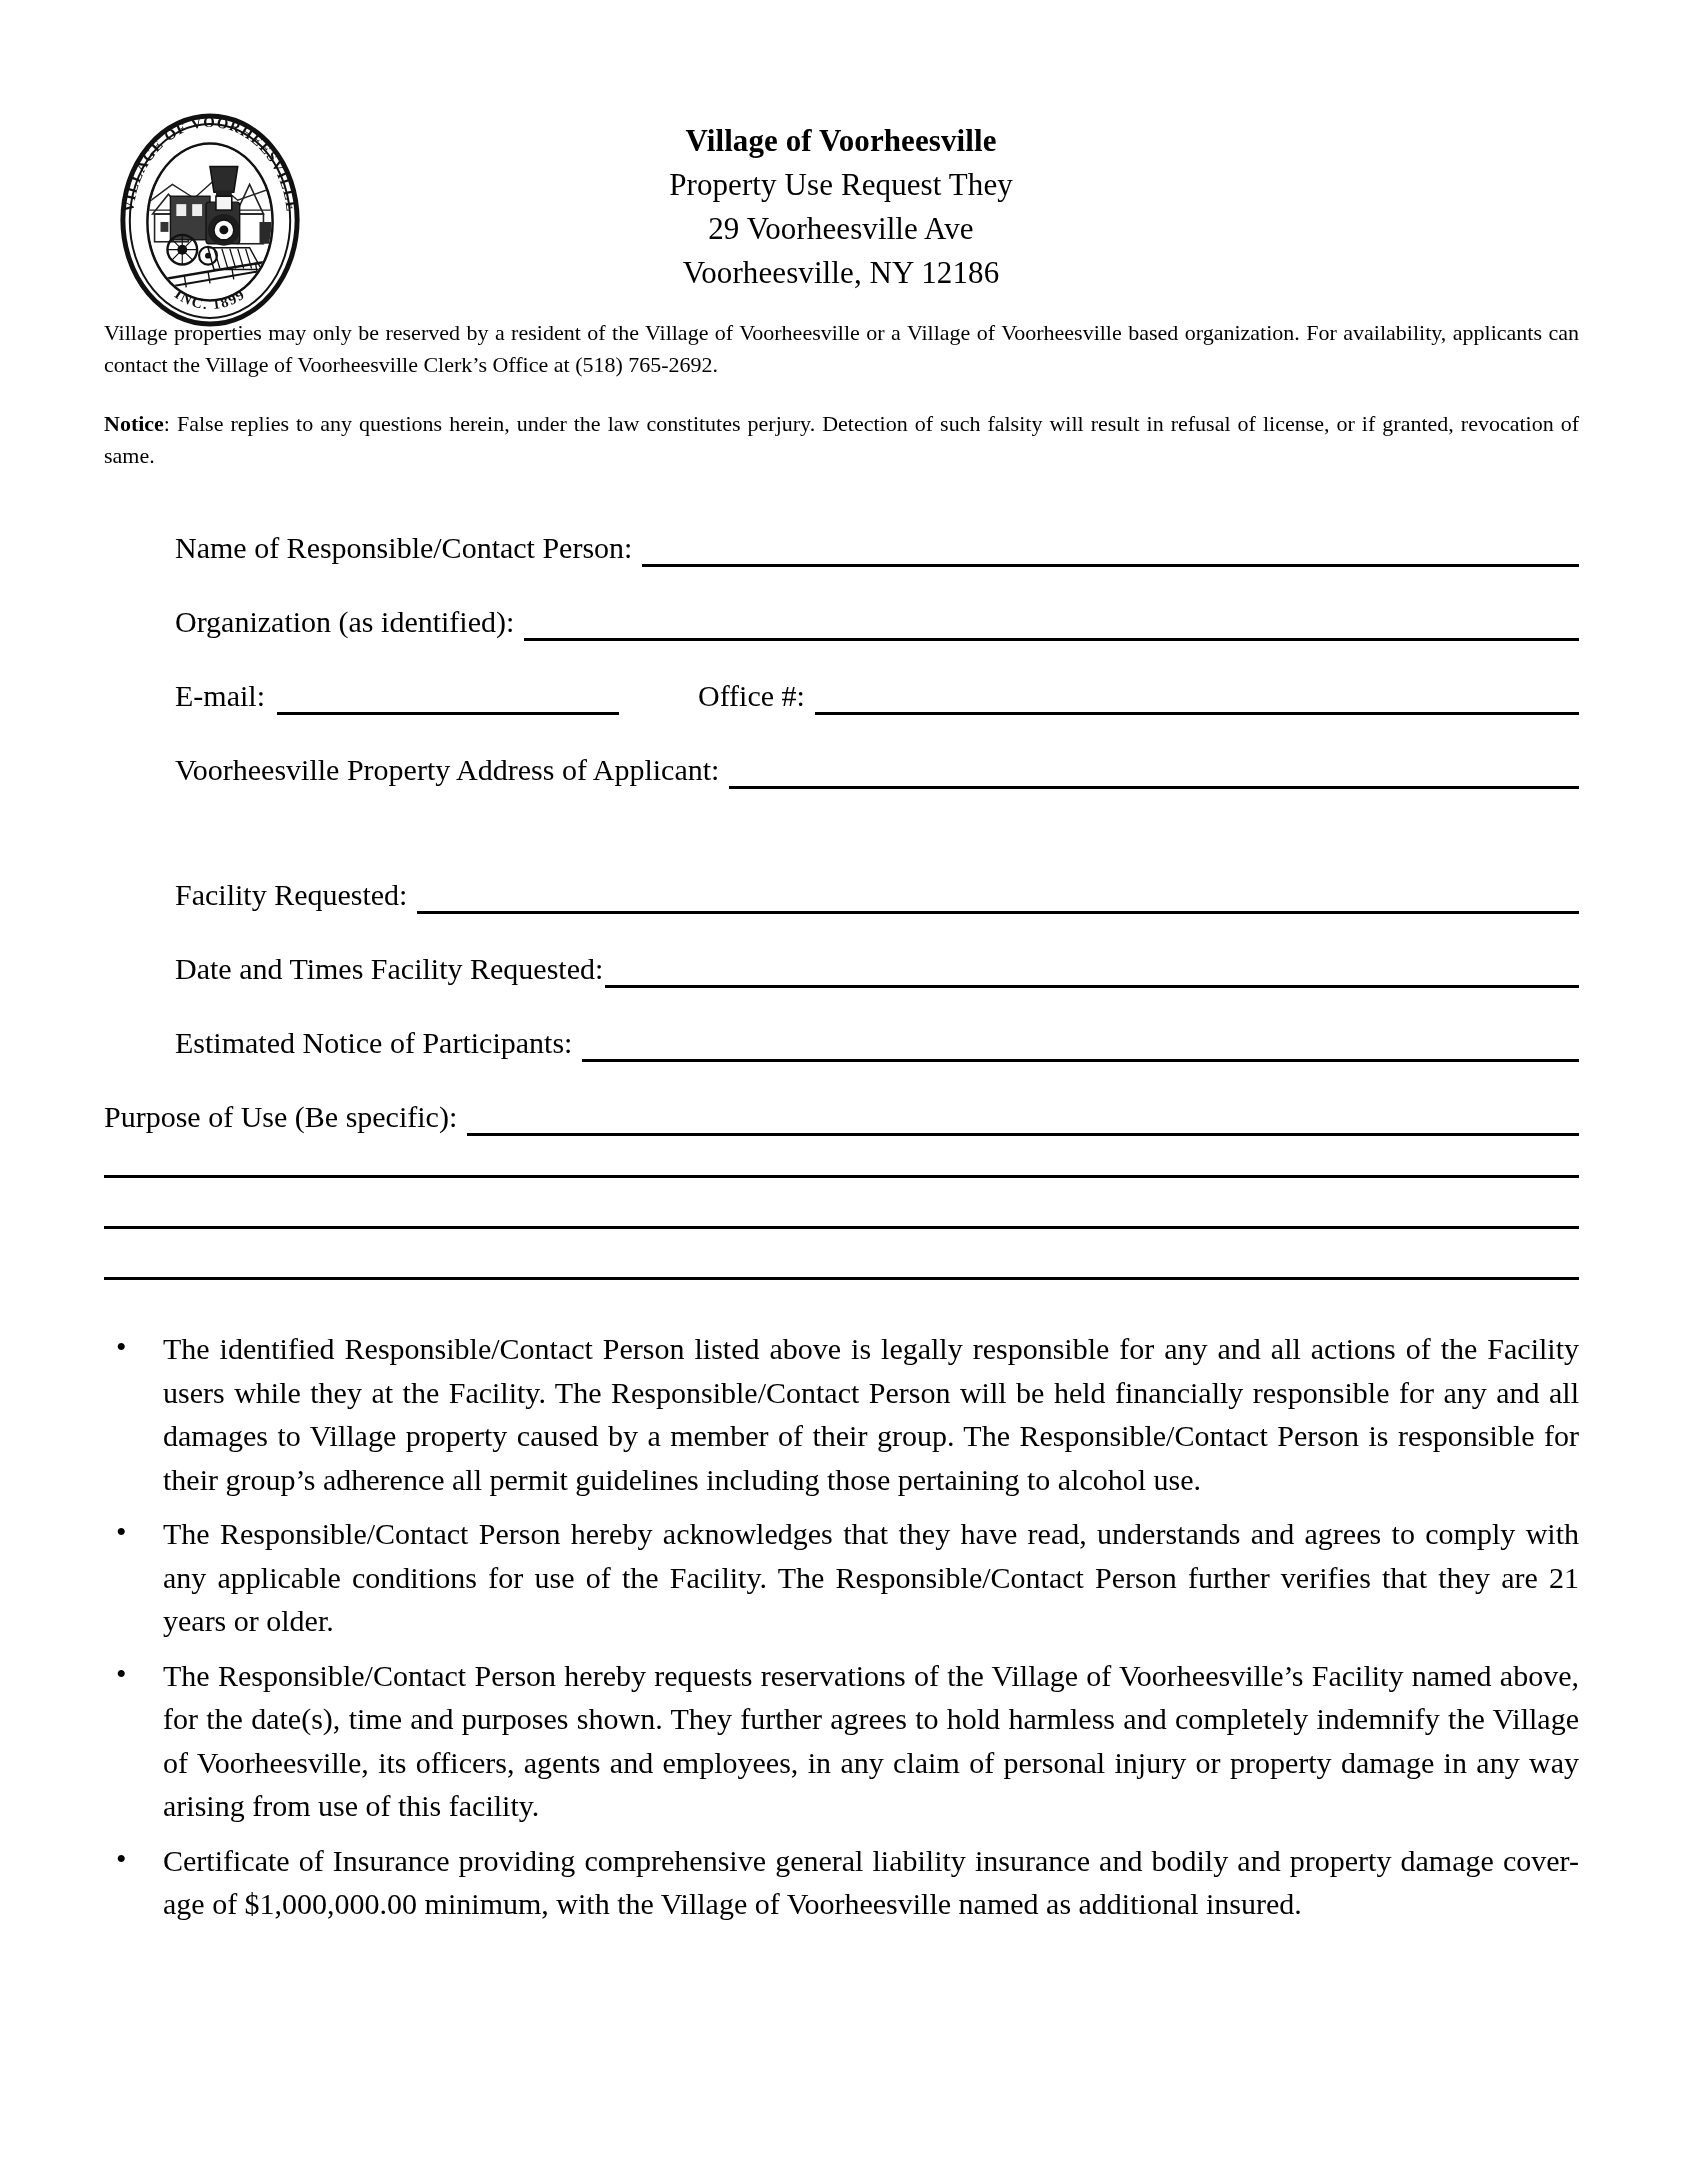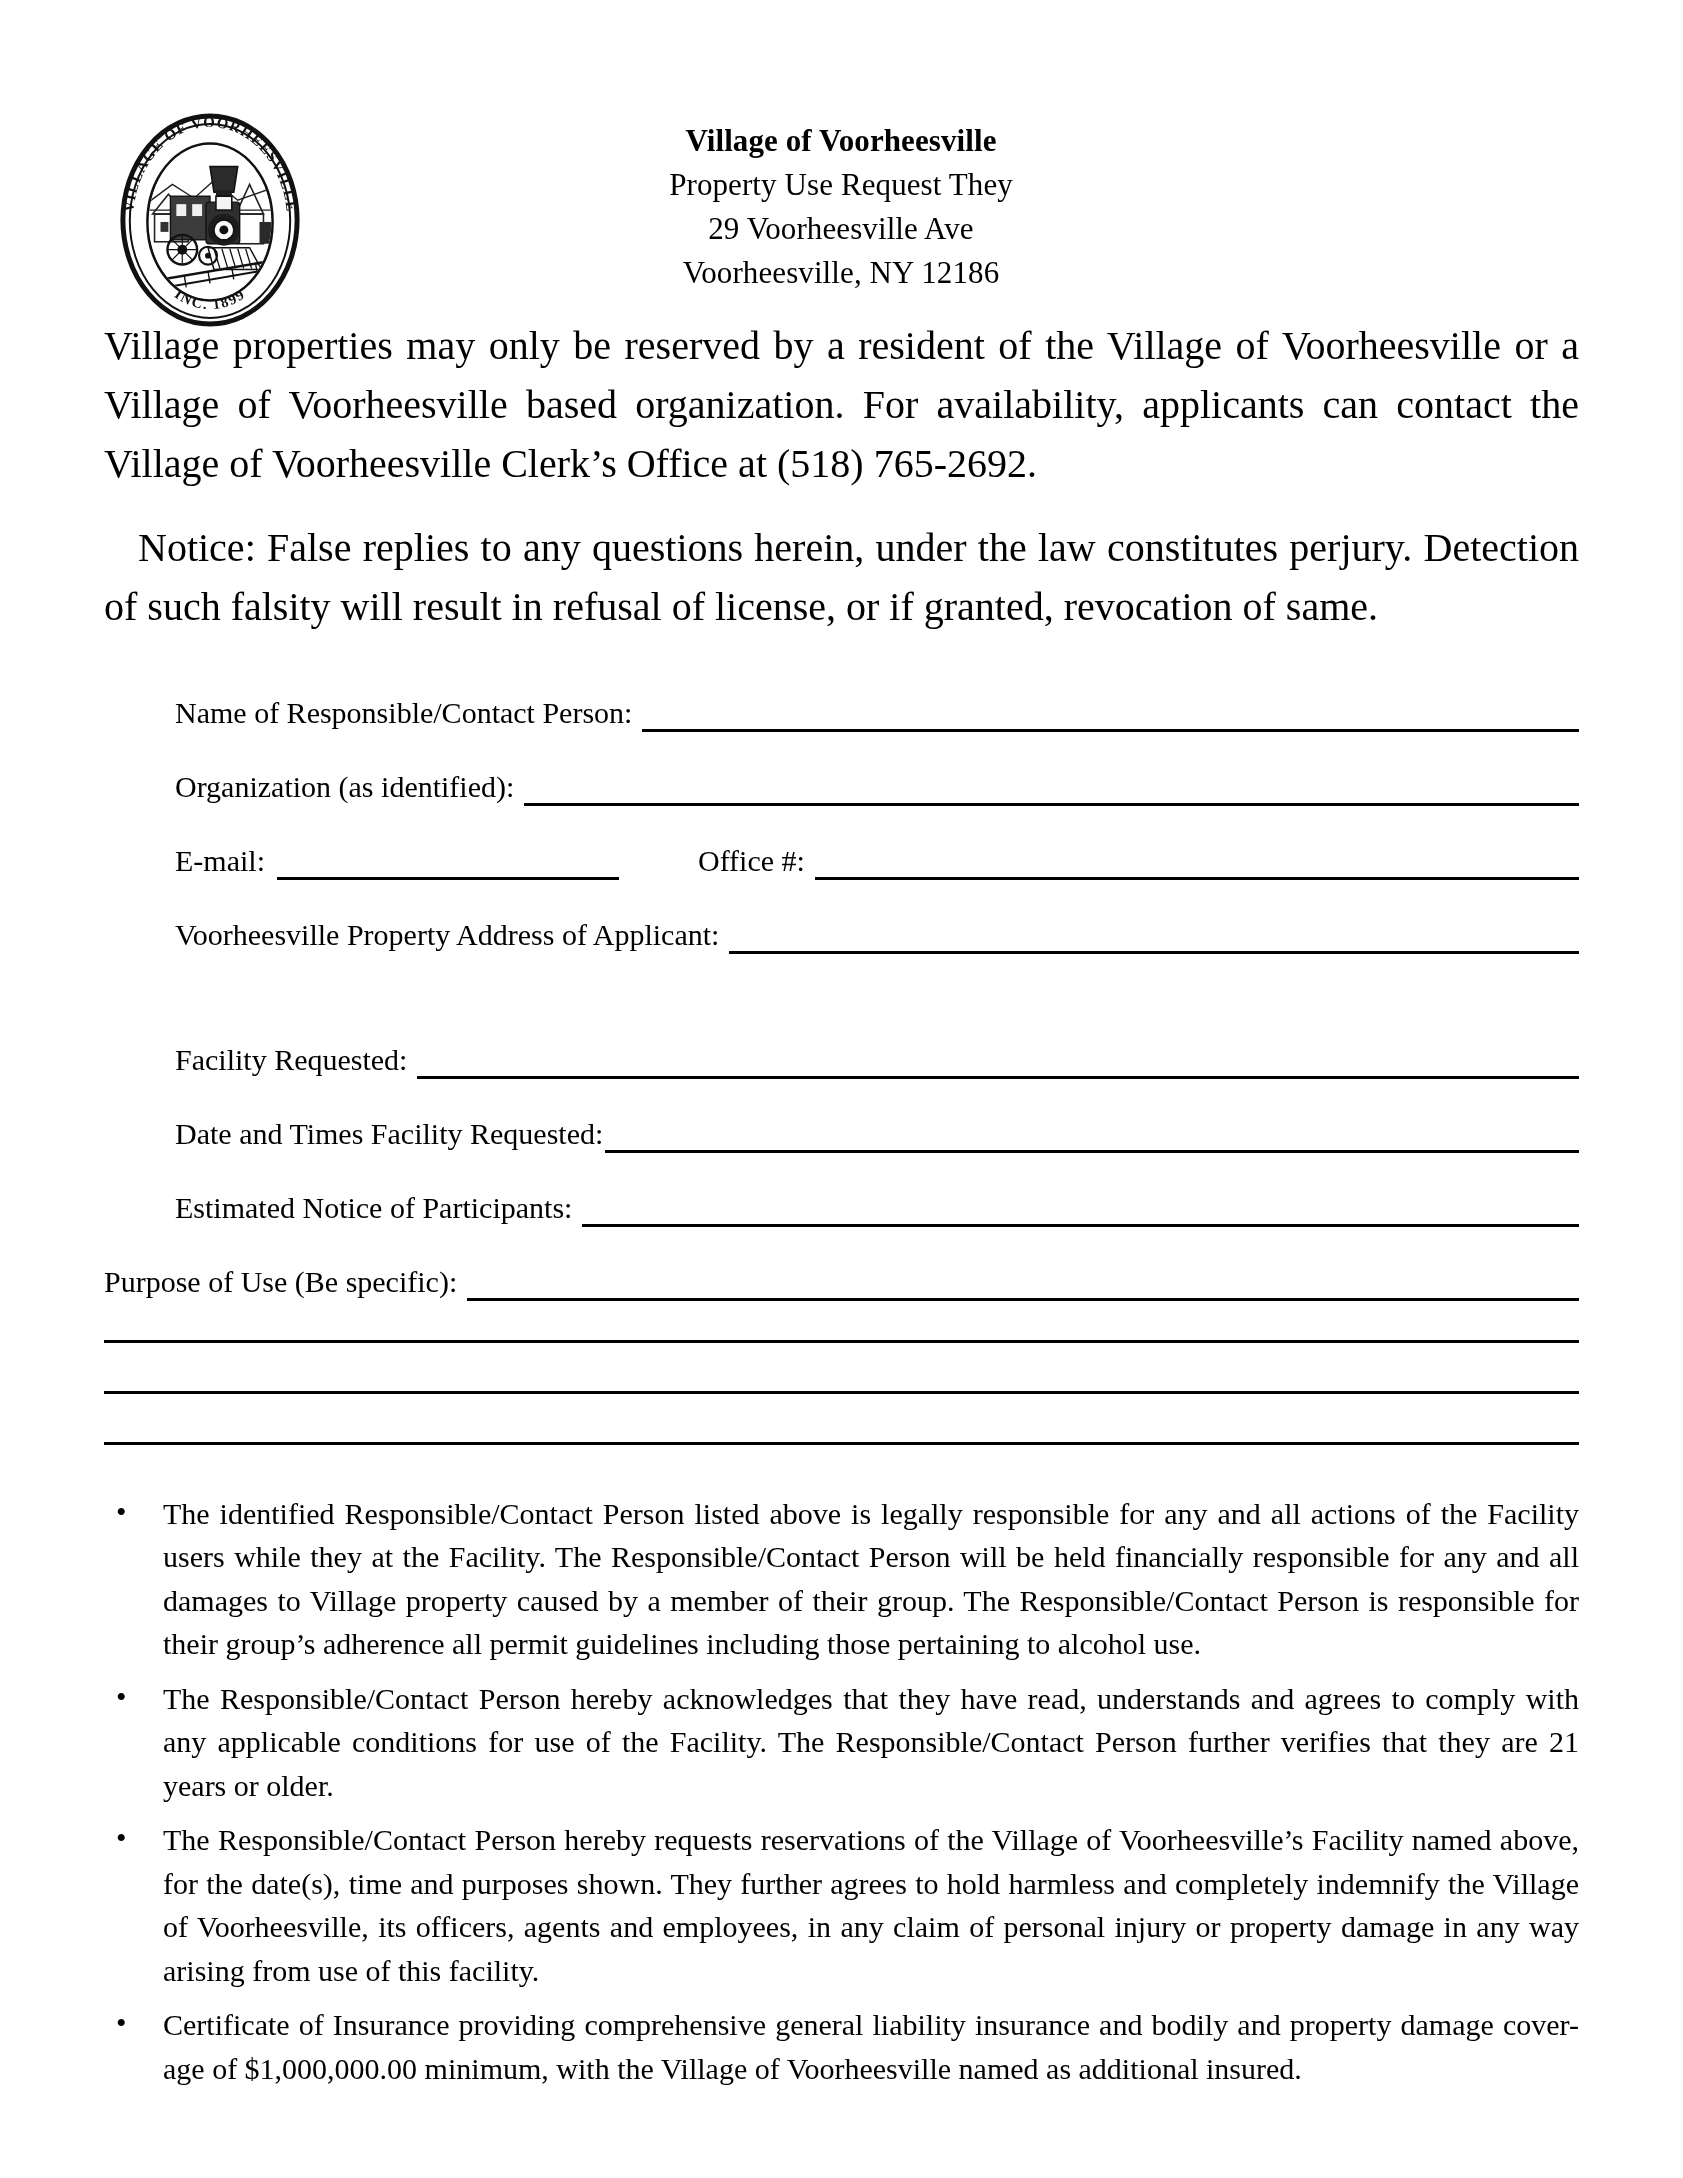--- a/index.html
+++ b/index.html
@@ -55,26 +55,26 @@
 
   
   .body-wrap {
     position: absolute;
     left: 104px;
     top: 0;
     width: 1475px;
   }
 
   .para {
-    font-size: 40px;
+    font-size: 22px;
     line-height: 1.47;
     text-align: justify;
     margin: 0 0 26px 0;
   }
-  .para .bold { font-weight: normal; margin-left: 34px; }
+  .para .bold { font-weight: bold; }
 
   
   .fields {
     margin-top: 59px;
   }
 
   .field-row {
     display: flex;
     align-items: flex-end;
     font-size: 30px;

